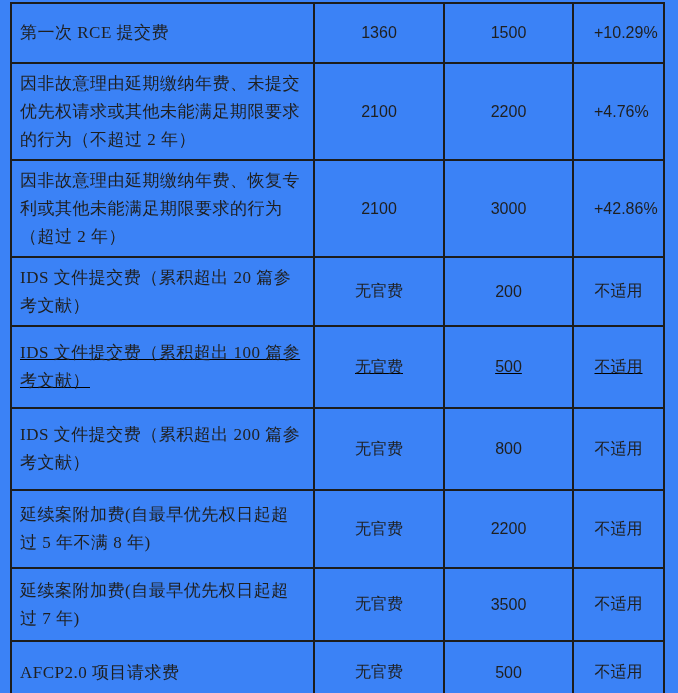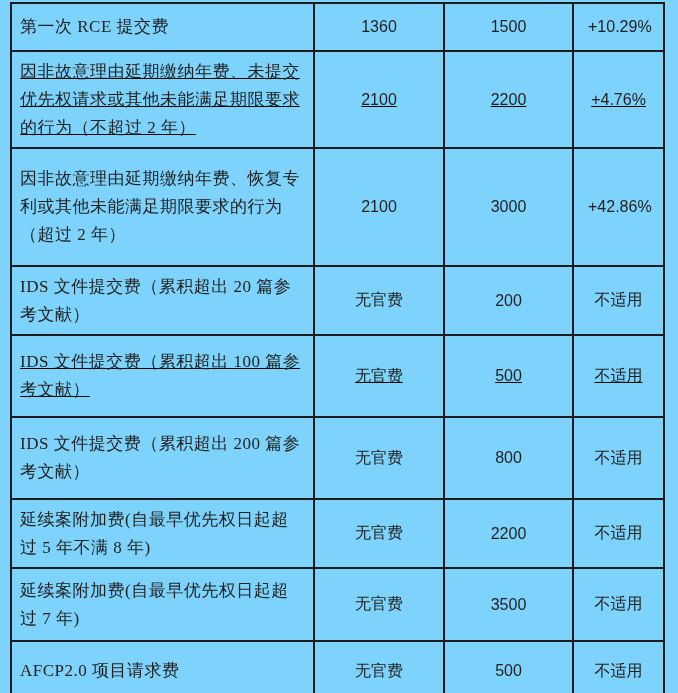--- a/index.html
+++ b/index.html
@@ -10,21 +10,21 @@
     width: 678px;
     height: 693px;
     background: #fdfdfd;
     overflow: hidden;
   }
   .doc-page {
     position: relative;
     width: 678px;
     height: 693px;
     overflow: hidden;
-    background: #7dd3fc;
+    background: #3b82f6;
   }
   table.fee-table {
     position: absolute;
     left: 10px;
     top: 2px;
     width: 653px;
     border-collapse: collapse;
     table-layout: fixed;
   }
   td {
@@ -38,31 +38,31 @@
     font-size: 17px;
     line-height: 28px;
     text-align: left;
     padding: 3px 8px 3px 8px;
     letter-spacing: 0.5px;
   }
   td.val {
     font-family: "Liberation Sans", "DejaVu Sans", sans-serif;
     font-size: 16px;
     text-align: center;
-    padding: 14px;
+    padding: 20px;
     margin-left: 20px;
   }
   tr.h-r1  { height: 41px; }
   tr.h-r2  { height: 45px; }
-  tr.h-r3  { height: 97px; text-decoration: underline; }
-  tr.h-r4  { height: 118px; }
+  tr.h-r3  { height: 97px; }
+  tr.h-r4  { height: 97px; }
   tr.h-r5  { height: 69px; }
   tr.h-r6  { height: 82px; text-decoration: underline; }
   tr.h-r7  { height: 82px; }
-  tr.h-r8  { height: 69px; }
+  tr.h-r8  { height: 78px; }
   tr.h-r9  { height: 73px; }
   tr.h-r10 { height: 60px; border-radius: 12px; }
   tr.h-stub { height: 30px; }
 </style>
 </head>
 <body>
 
 <div class="doc-page">
   <table class="fee-table">
     <colgroup>

